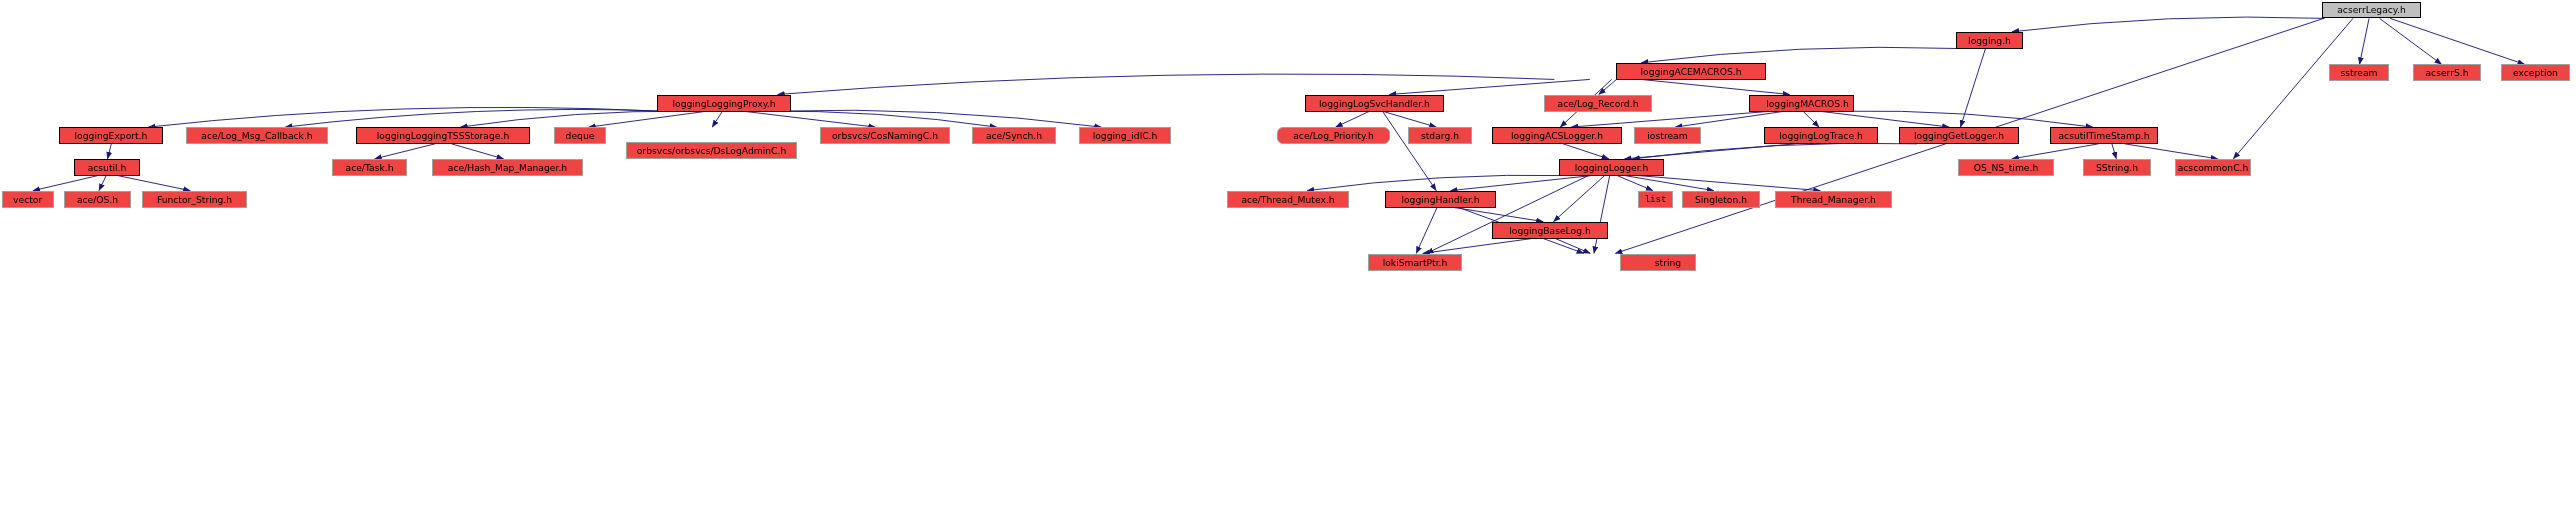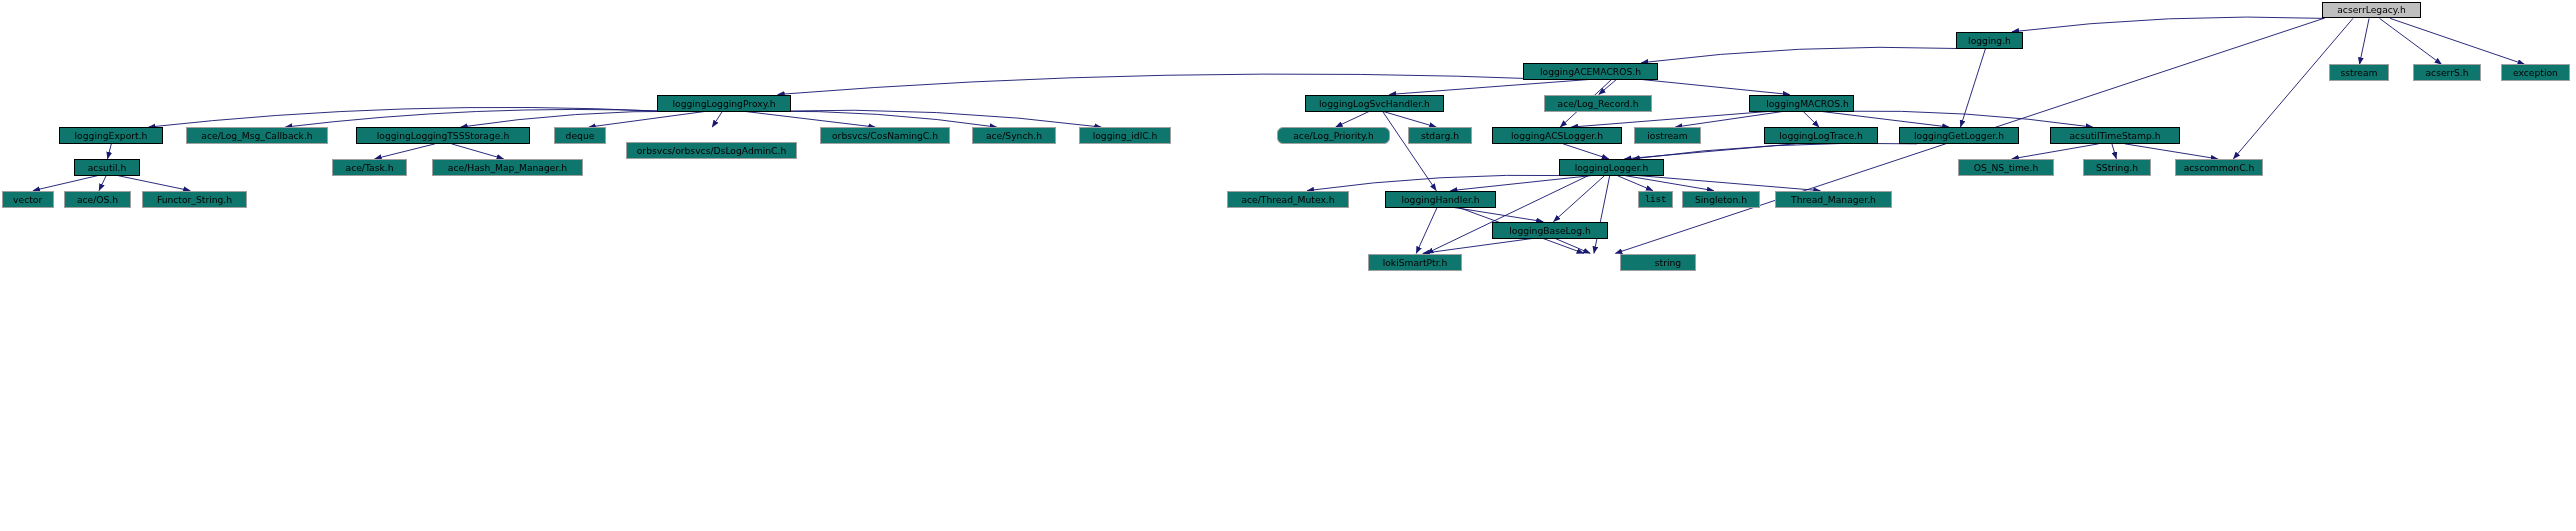--- a/index.html
+++ b/index.html
@@ -13,21 +13,21 @@
   }
   #edges{position:absolute;left:0;top:0;width:2576px;height:531px;}
   .node{
     position:absolute;
     box-sizing:border-box;
     display:flex;
     align-items:center;
     justify-content:center;
     height:16.7px;
     border:0.8px solid #a0a0a0;
-    background:#0f766e;
+    background:#ef4444;
     color:#000000;
     font-size:9.2px;
     line-height:1;
     white-space:nowrap;
     letter-spacing:0px;
     z-index:3;
   }
   .node.hdr{ border:0.8px solid #000000; }
   .node.root{ border:0.8px solid #000000; background:#bfbfbf; }
 </style>
@@ -97,47 +97,47 @@
         <path d="M1833.12,285 L1700.69,303" marker-end="url(#ah)"></path>
         <path d="M1858.68,285 L1900.91,303" marker-end="url(#ah)"></path>
       </g>
   </svg>
   <div id="nodes-layer">
       <div class="node root" style="left: 2322px; top: 1.7px; width: 99px;">acserrLegacy.h</div>
       <div class="node hdr" style="left: 1956px; top: 32px; width: 67px;">logging.h</div>
       <div class="node " style="left: 2329px; top: 64px; width: 60px;">sstream</div>
       <div class="node " style="left: 2413px; top: 64px; width: 68px;">acserrS.h</div>
       <div class="node " style="left: 2501px; top: 64px; width: 69px;">exception</div>
-      <div class="node hdr" style="left: 1523px; top: 63px; width: 135px;">loggingACEMACROS.h</div>
+      <div class="node hdr" style="left: 1616px; top: 63px; width: 150px;">loggingACEMACROS.h</div>
       <div class="node hdr" style="left: 657px; top: 95px; width: 134px;">loggingLoggingProxy.h</div>
       <div class="node hdr" style="left: 1305px; top: 95px; width: 139px;">loggingLogSvcHandler.h</div>
       <div class="node " style="left: 1544px; top: 95px; width: 108px;">ace/Log_Record.h</div>
       <div class="node hdr" style="left: 1749px; top: 95px; width: 105px; padding-left: 12px;">loggingMACROS.h</div>
       <div class="node hdr" style="left: 59px; top: 127px; width: 104px;">loggingExport.h</div>
       <div class="node " style="left: 186px; top: 127px; width: 142px;">ace/Log_Msg_Callback.h</div>
       <div class="node hdr" style="left: 356px; top: 127px; width: 174px;">loggingLoggingTSSStorage.h</div>
       <div class="node " style="left: 554px; top: 127px; width: 52px;">deque</div>
       <div class="node " style="left: 626px; top: 142px; width: 171px;">orbsvcs/orbsvcs/DsLogAdminC.h</div>
       <div class="node " style="left: 820px; top: 127px; width: 130px;">orbsvcs/CosNamingC.h</div>
       <div class="node " style="left: 972px; top: 127px; width: 84px;">ace/Synch.h</div>
       <div class="node " style="left: 1079px; top: 127px; width: 92px;">logging_idlC.h</div>
       <div class="node " style="left: 1277px; top: 127px; width: 113px; border-radius: 6px;">ace/Log_Priority.h</div>
       <div class="node " style="left: 1408px; top: 127px; width: 64px;">stdarg.h</div>
       <div class="node hdr" style="left: 1492px; top: 127px; width: 130px;">loggingACSLogger.h</div>
       <div class="node " style="left: 1634px; top: 127px; width: 67px;">iostream</div>
       <div class="node hdr" style="left: 1764px; top: 127px; width: 114px;">loggingLogTrace.h</div>
       <div class="node hdr" style="left: 1899px; top: 127px; width: 120px;">loggingGetLogger.h</div>
-      <div class="node hdr" style="left: 2050px; top: 127px; width: 130px;">acsutilTimeStamp.h</div>
+      <div class="node hdr" style="left: 2050px; top: 127px; width: 108px;">acsutilTimeStamp.h</div>
       <div class="node " style="left: 332px; top: 159px; width: 75px;">ace/Task.h</div>
       <div class="node " style="left: 432px; top: 159px; width: 151px;">ace/Hash_Map_Manager.h</div>
       <div class="node hdr" style="left: 74px; top: 159px; width: 66px;">acsutil.h</div>
       <div class="node hdr" style="left: 1559px; top: 159px; width: 105px;">loggingLogger.h</div>
       <div class="node " style="left: 1958px; top: 159px; width: 96px;">OS_NS_time.h</div>
       <div class="node " style="left: 2083px; top: 159px; width: 68px;">SString.h</div>
-      <div class="node " style="left: 2175px; top: 159px; width: 88px;">acscommonC.h</div>
+      <div class="node " style="left: 2175px; top: 159px; width: 76px;">acscommonC.h</div>
       <div class="node " style="left: 1.7px; top: 191px; width: 52px;">vector</div>
       <div class="node " style="left: 64px; top: 191px; width: 67px;">ace/OS.h</div>
       <div class="node " style="left: 142px; top: 191px; width: 105px;">Functor_String.h</div>
       <div class="node " style="left: 1227px; top: 191px; width: 122px;">ace/Thread_Mutex.h</div>
       <div class="node hdr" style="left: 1385px; top: 191px; width: 111px;">loggingHandler.h</div>
       <div class="node " style="left: 1638px; top: 191px; width: 35px; font-family: Liberation Mono, monospace;">list</div>
       <div class="node " style="left: 1682px; top: 191px; width: 78px;">Singleton.h</div>
       <div class="node " style="left: 1775px; top: 191px; width: 117px;">Thread_Manager.h</div>
       <div class="node hdr" style="left: 1492px; top: 222px; width: 116px;">loggingBaseLog.h</div>
       <div class="node " style="left: 1368px; top: 254px; width: 94px;">lokiSmartPtr.h</div>

